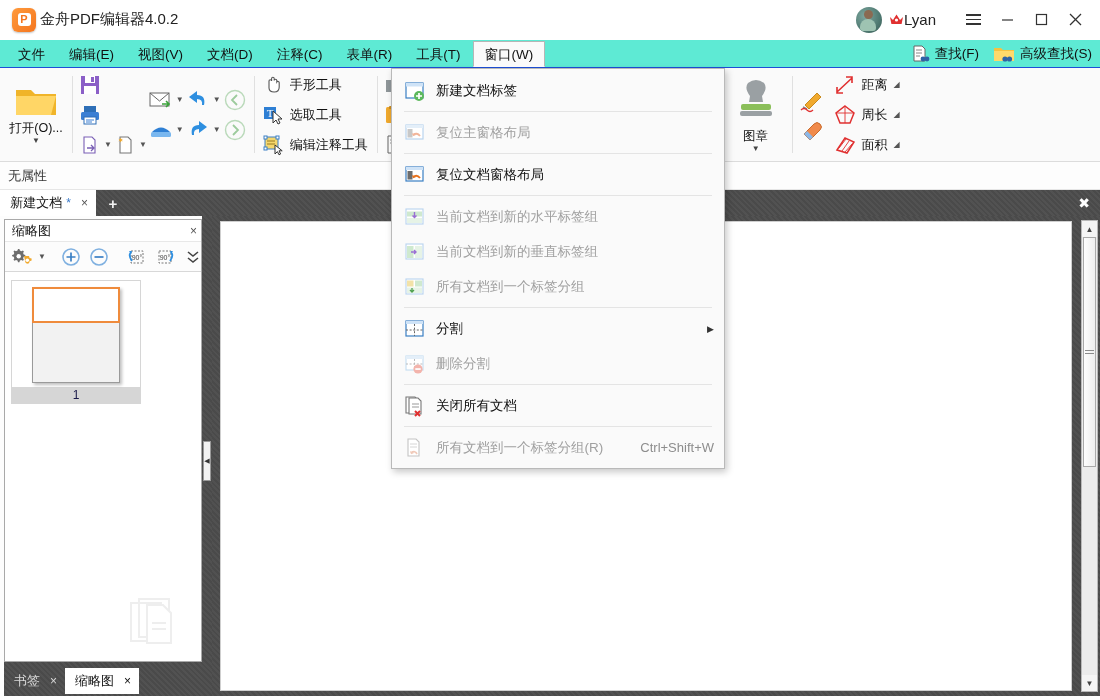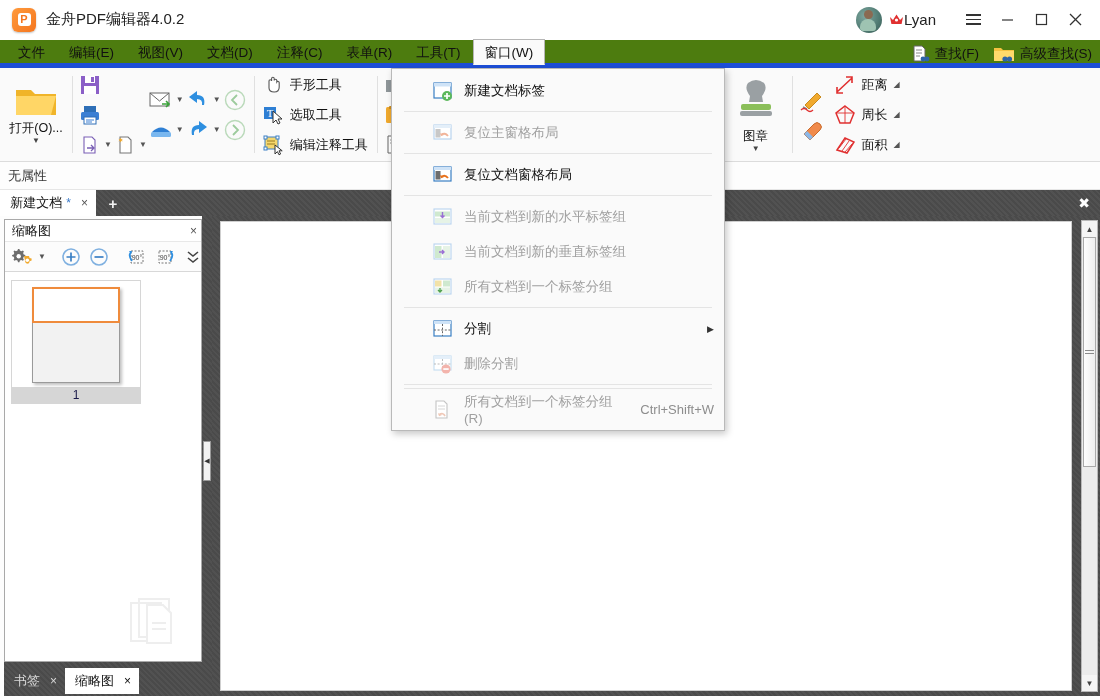--- a/index.html
+++ b/index.html
@@ -21,21 +21,21 @@
   }
   .app-logo {
     width: 24px; height: 24px; margin-left: 12px; border-radius: 6px;
     background: linear-gradient(135deg,#ff9a3c 0%, #f4761f 100%);
     display: flex; align-items: center; justify-content: center;
     color: #fff; font-weight: bold; font-size: 14px;
     box-shadow: 0 1px 2px rgba(0,0,0,.25);
   }
   .app-logo span { display:block; width:13px; height:13px; background:#fff; color:#f4761f;
     border-radius:3px; font-size:11px; line-height:13px; text-align:center; font-weight:bold;}
-  .app-title { margin-left: 10px; font-size: 15px; color: #222; }
+  .app-title { margin-left: 4px; font-size: 15px; color: #222; }
   .titlebar-right { margin-left: auto; display: flex; align-items: center; }
   .avatar {
     width: 26px; height: 26px; border-radius: 50%;
     background: radial-gradient(circle at 35% 35%, #7fa8a0, #4f7a72 60%, #3b5b55);
     position: relative; overflow: hidden;
   }
   .avatar::after{content:"";position:absolute;left:4px;bottom:2px;width:16px;height:12px;
     border-radius:8px 8px 3px 3px;background:#9ec3b2;}
   .avatar::before{content:"";position:absolute;left:8px;top:3px;width:9px;height:9px;
     border-radius:50%;background:#8a6a52;}
@@ -46,22 +46,22 @@
     width: 34px; height: 36px; display: flex; align-items: center; justify-content: center;
     color: #333; font-size: 15px;
   }
   .win-btn.close { margin-right: 8px; font-size: 17px; }
   .hamb { display:inline-block; width:15px; }
   .hamb i { display:block; height:1.5px; background:#333; margin:3px 0; }
 
   
   .menubar {
     position: absolute; left: 0; top: 40px; width: 1100px; height: 28px;
-    background: #4d7c0f; display: flex; align-items: center; padding-left: 6px;
-    border-bottom: 5px solid #1d4ed8;
+    background: #5eead4; display: flex; align-items: center; padding-left: 6px;
+    border-bottom: 1px solid #1d4ed8;
   }
   .menu-item {
     padding: 4px 11px; font-size: 13.5px; color: #111; height: 26px; line-height: 18px;
     border: 1px solid transparent;
   }
   .menu-item.active {
     background: #fafafa; border: 1px solid #b6b6b6; border-bottom-color: #fafafa;
     position: relative; z-index: 60;
   }
 
@@ -215,21 +215,21 @@
   .sc-grip i { display:block; width:9px; height:1px; background:#8a8a8a; margin:2px 0; }
 
   
   .dropdown {
     position: absolute; left: 391px; top: 68px; width: 334px;
     background: #fafafa; border: 1px solid #b9b9b9;
     box-shadow: 2px 3px 7px rgba(0,0,0,.22); z-index: 50; padding: 4px 0 3px;
   }
   .mrow {
     display: flex; align-items: center; height: 35px; padding: 0 10px 0 12px;
-    font-size: 13.5px; color: #111; gap: 10px; margin-left: 28px;
+    font-size: 13.5px; color: #111; gap: 10px;
   }
   .mrow.disabled { color: #a0a0a0; }
   .mrow .mlabel { flex: 1; }
   .mrow .mshort { font-size: 13px; color: #8d8d8d; }
   .mrow .arrow { font-size: 9px; color: #333; }
   .msep { height: 1px; background: #e4e4e4; margin: 3px 12px; }
   .micon { width: 22px; height: 22px; flex: none; position: relative; }
 
   
   svg { display: block; }
@@ -936,20 +936,32 @@
           <line x1="10.5" y1="6" x2="10.5" y2="15" stroke="#bbb" stroke-dasharray="2 1.6"></line>
           <line x1="2" y1="11" x2="19" y2="11" stroke="#bbb" stroke-dasharray="2 1.6"></line>
           <circle cx="14" cy="16" r="4.6" fill="#f3b4ac"></circle>
           <rect x="11.3" y="15.2" width="5.4" height="1.7" fill="#fff"></rect>
         </svg>
       </span>
       <span class="mlabel">删除分割</span>
     </div>
     <div class="msep"></div>
 
+    <div class="mrow">
+      <span class="micon">
+        <svg width="22" height="22" viewBox="0 0 22 22">
+          <path d="M2 2 h9 l3 3 v13 h-12 z" fill="#fff" stroke="#777" stroke-width="1.1"></path>
+          <path d="M5 3 h9 l3 3 v13 h-12 z" fill="#fff" stroke="#777" stroke-width="1.1"></path>
+          <line x1="8" y1="9" x2="15" y2="9" stroke="#999"></line>
+            <line x1="8" y1="12" x2="15" y2="12" stroke="#999"></line>
+          <path d="M11 16 l5 5 M16 16 l-5 5" stroke="#e03030" stroke-width="2"></path>
+        </svg>
+      </span>
+      <span class="mlabel">关闭所有文档</span>
+    </div>
     <div class="msep"></div>
 
     <div class="mrow disabled">
       <span class="micon">
         <svg width="22" height="22" viewBox="0 0 22 22">
           <path d="M4 2 h8 l3 3 v14 h-11 z" fill="#fff" stroke="#c4c4c4" stroke-width="1.1"></path>
           <line x1="6" y1="7" x2="13" y2="7" stroke="#d6d6d6"></line>
             <line x1="6" y1="10" x2="13" y2="10" stroke="#d6d6d6"></line>
           <path d="M7 16 q4 -3 6 1" fill="none" stroke="#f0c9b8" stroke-width="1.7"></path>
           <path d="M6 14 l1 3.2 l3 -1.2 z" fill="#f0c9b8"></path>

